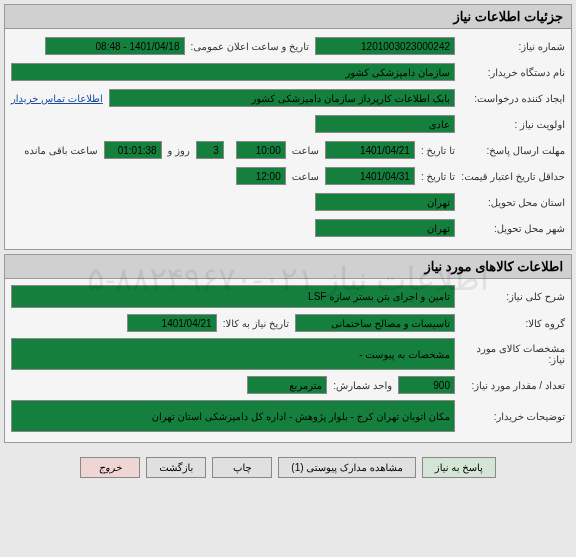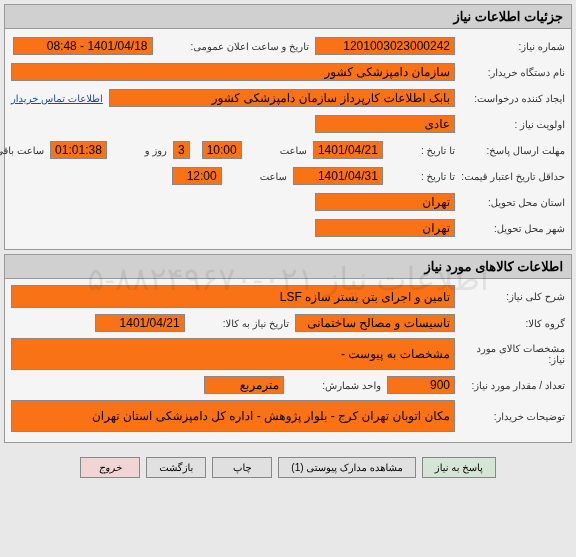--- a/index.html
+++ b/index.html
@@ -40,27 +40,26 @@
   font-size: 10px;
   color: #333;
   flex-shrink: 0;
 }
 .label2 {
   text-align: right;
   padding: 0 6px;
   font-size: 10px;
   color: #333;
   white-space: nowrap;
-  margin-left: 32px;
 }
 .input {
-  background: #f97316;
+  background: #15803d;
   border: 1px solid #888;
   padding: 2px 4px;
-  font-size: 12px;
+  font-size: 10px;
   height: 18px;
   display: inline-flex;
   align-items: center;
   direction: rtl;
 }
 .input-wide { flex: 1; }
 .input-sm { width: 90px; text-align: center; }
 .input-xs { width: 50px; text-align: left; }
 .input-md { width: 140px; }
 .link {
@@ -184,21 +183,21 @@
       <span class="input input-sm">1401/04/21</span>
     </div>
 
     <div class="row">
       <span class="label">مشخصات کالای مورد نیاز:</span>
       <span class="input input-wide" style="height:32px">مشخصات به پیوست -</span>
     </div>
 
     <div class="row">
       <span class="label">تعداد / مقدار مورد نیاز:</span>
-      <span class="input" style="width:68px;text-align:center">900</span>
+      <span class="input" style="width:57px;text-align:center">900</span>
       <span class="label2">واحد شمارش:</span>
       <span class="input" style="width:80px">مترمربع</span>
     </div>
 
     <div class="row">
       <span class="label">توضیحات خریدار:</span>
       <span class="input input-wide" style="height:32px">مکان اتوبان تهران کرج - بلوار پژوهش - اداره کل دامپزشکی استان تهران</span>
     </div>
 
   </div>

